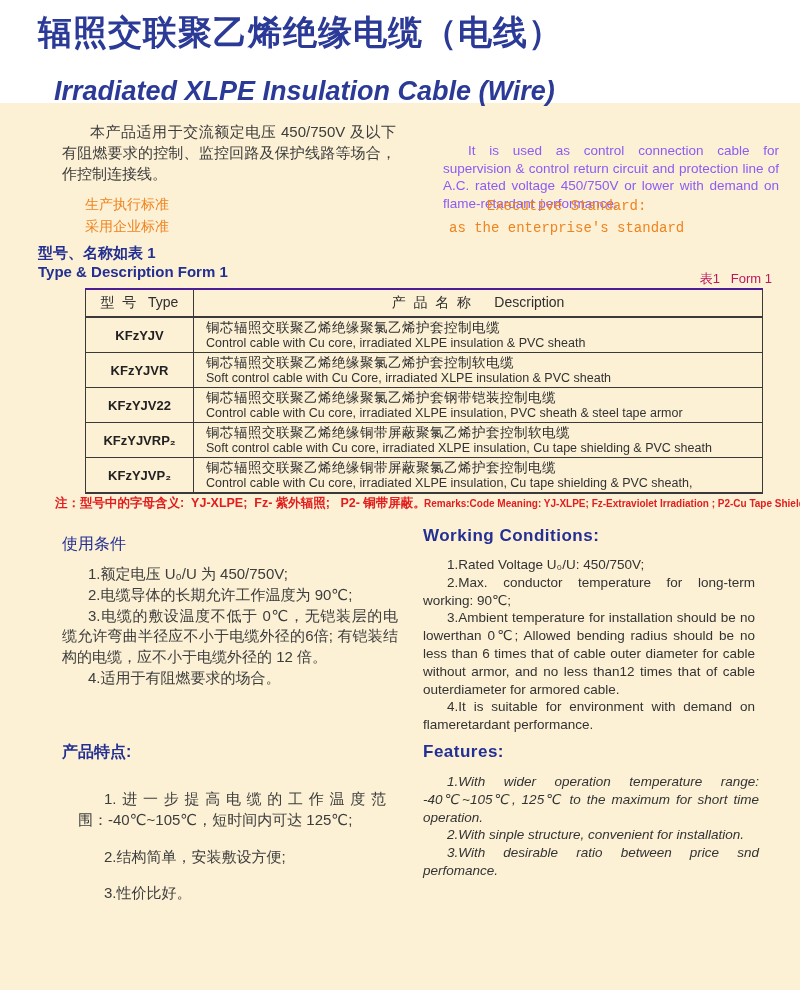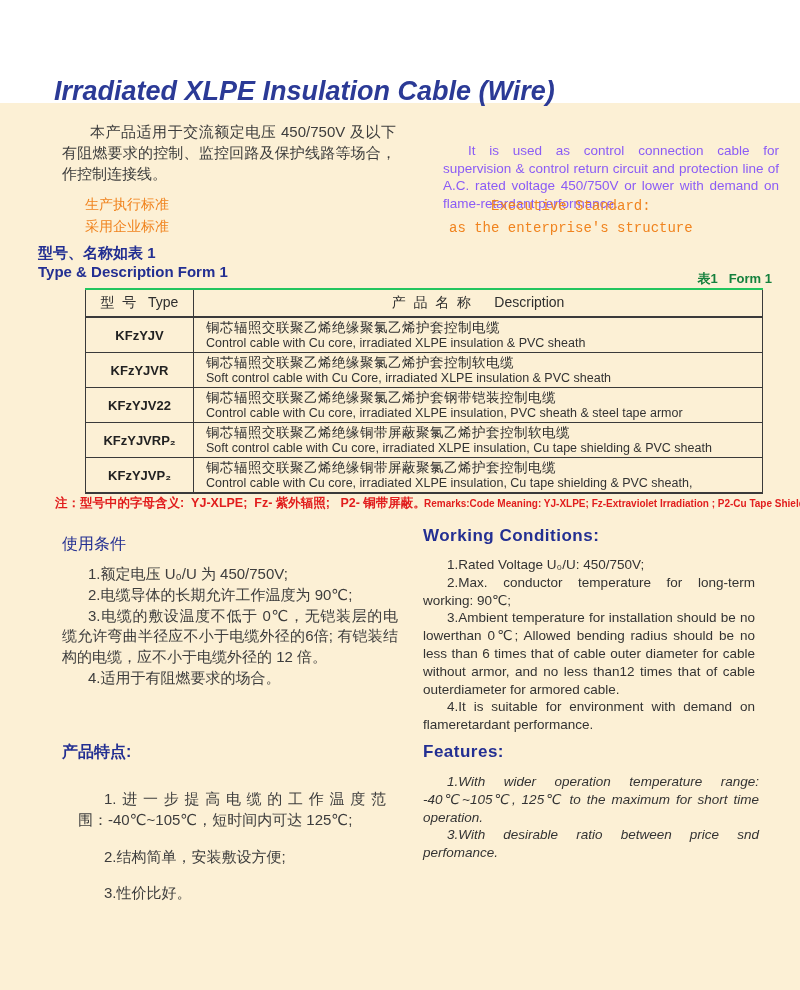--- a/index.html
+++ b/index.html
@@ -24,25 +24,25 @@
   }
   .intro-en{
     position:absolute;left:427px;top:126px;width:336px;margin:16px;
     font-size:13.5px;line-height:17.5px;text-indent:25px;text-align:justify;color:#8b5cf6;
   }
   .std-zh{position:absolute;left:85px;top:194px;}
   .std-en{position:absolute;left:449px;top:196px;font-family:Liberation Mono, monospace;}
   .std-zh p,.std-en p{margin:0;font-size:14px;line-height:21.5px;color:#F0831E;text-align:center;}
   .sec-heading-zh{position:absolute;left:38px;top:244px;margin:0;font-size:15px;font-weight:bold;color:#232F92;}
   .sec-heading-en{position:absolute;left:38px;top:263px;margin:0;font-size:15px;font-weight:bold;color:#232F92;}
-  .form-label{position:absolute;right:28px;top:270px;margin:0;font-size:13px;font-weight:bold;color:#15803d;white-space:pre;}
+  .form-label{position:absolute;right:28px;top:270px;margin:0;font-size:13px;font-weight:normal;color:#be185d;white-space:pre;}
   .cable-table{
     position:absolute;left:85px;top:288px;width:677px;
     border-collapse:collapse;table-layout:fixed;
-    border-top:2px solid #22c55e;border-bottom:2px solid #3a3a3a;
+    border-top:2px solid #4c1d95;border-bottom:2px solid #3a3a3a;
   }
   .cable-table th,.cable-table td{border:1px solid #3a3a3a;}
   .cable-table thead th{
     height:24px;border-bottom:2px solid #3a3a3a;
     font-size:14px;font-weight:normal;color:#2e2e2e;text-align:center;white-space:pre;
   }
   .cable-table tbody tr{height:35px;}
   .type-cell{text-align:center;font-size:13px;font-weight:bold;color:#222222;vertical-align:middle;}
   .desc-cell{padding:1px 4px 1px 12px;vertical-align:middle;}
   .name-zh{font-size:13.5px;line-height:17px;color:#2e2e2e;letter-spacing:0.5px;white-space:nowrap;}
@@ -61,33 +61,34 @@
   .feat-list-zh p{margin:16px;font-size:15px;line-height:20.8px;text-indent:26px;text-align:justify;color:#3d3d3d;}
   .feat-list-en{position:absolute;left:423px;top:773px;width:336px;}
   .feat-list-en p{margin:0;font-size:13.5px;line-height:17.8px;text-indent:24px;text-align:justify;color:#333333;font-style:italic;}
 </style>
 </head>
 <body>
 
 <div class="page">
 
   <div class="header-band">
+    <h1 class="title-zh">辐照交联聚乙烯绝缘电缆（电线）</h1>
     <h2 class="title-en">Irradiated XLPE Insulation Cable (Wire)</h2>
   </div>
 
   <p class="intro-zh">本产品适用于交流额定电压 450/750V 及以下有阻燃要求的控制、监控回路及保护线路等场合，作控制连接线。</p>
   <p class="intro-en">It is used as control connection cable for supervision &amp; control return circuit and protection line of A.C. rated voltage 450/750V or lower with demand on flame-retardant performance.</p>
 
   <div class="std-zh">
     <p>生产执行标准</p>
     <p>采用企业标准</p>
   </div>
   <div class="std-en">
     <p>Executive Standard:</p>
-    <p>as the enterprise's structure</p>
+    <p>as the enterprise's standard</p>
   </div>
 
   <p class="sec-heading-zh">型号、名称如表 1</p>
   <p class="sec-heading-en">Type &amp; Description Form 1</p>
   <p class="form-label">表1   Form 1</p>
 
   <table class="cable-table">
     <colgroup>
         <col style="width:108px">
         <col style="width:569px">
@@ -159,16 +160,17 @@
   <p class="feat-heading-zh">产品特点:</p>
   <div class="feat-list-zh">
     <p>1.进一步提高电缆的工作温度范围：-40℃~105℃，短时间内可达 125℃;</p>
     <p>2.结构简单，安装敷设方便;</p>
     <p>3.性价比好。</p>
   </div>
 
   <p class="feat-heading-en">Features:</p>
   <div class="feat-list-en">
     <p>1.With wider operation temperature range: -40℃~105℃, 125℃ to the maximum for short time operation.</p>
+    <p>2.With sinple structure, convenient for installation.</p>
     <p>3.With desirable ratio between price snd perfomance.</p>
   </div>
 
 </div>
 
 </body></html>

